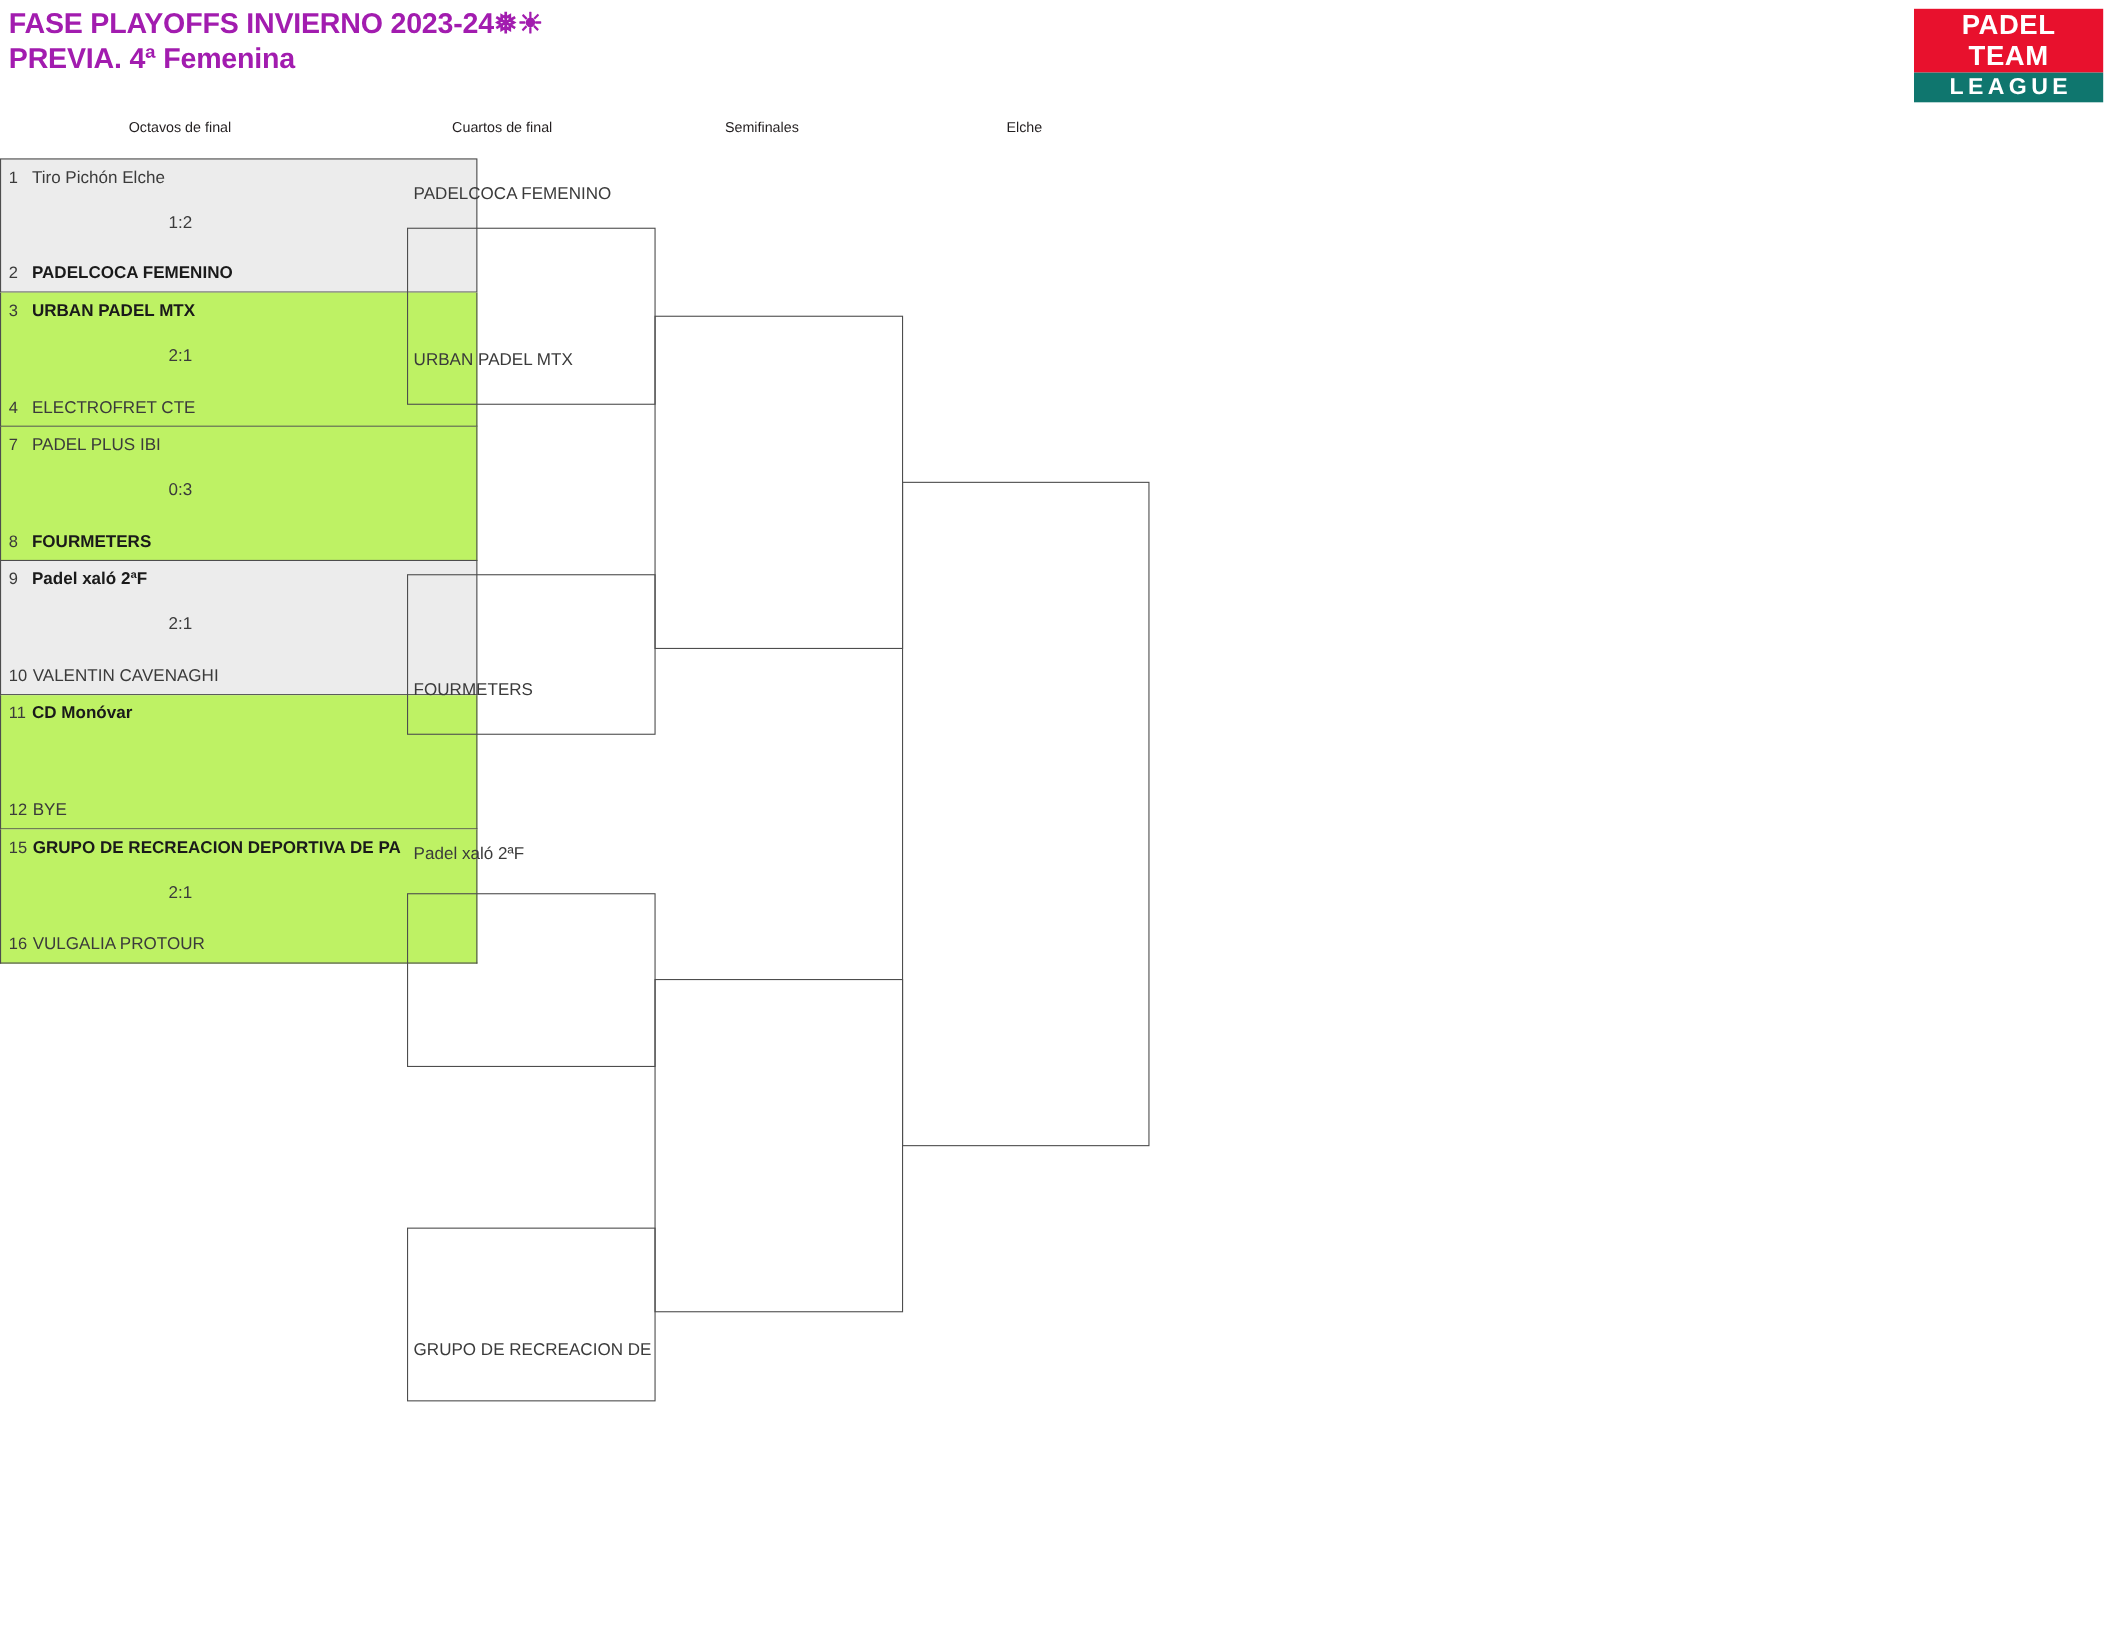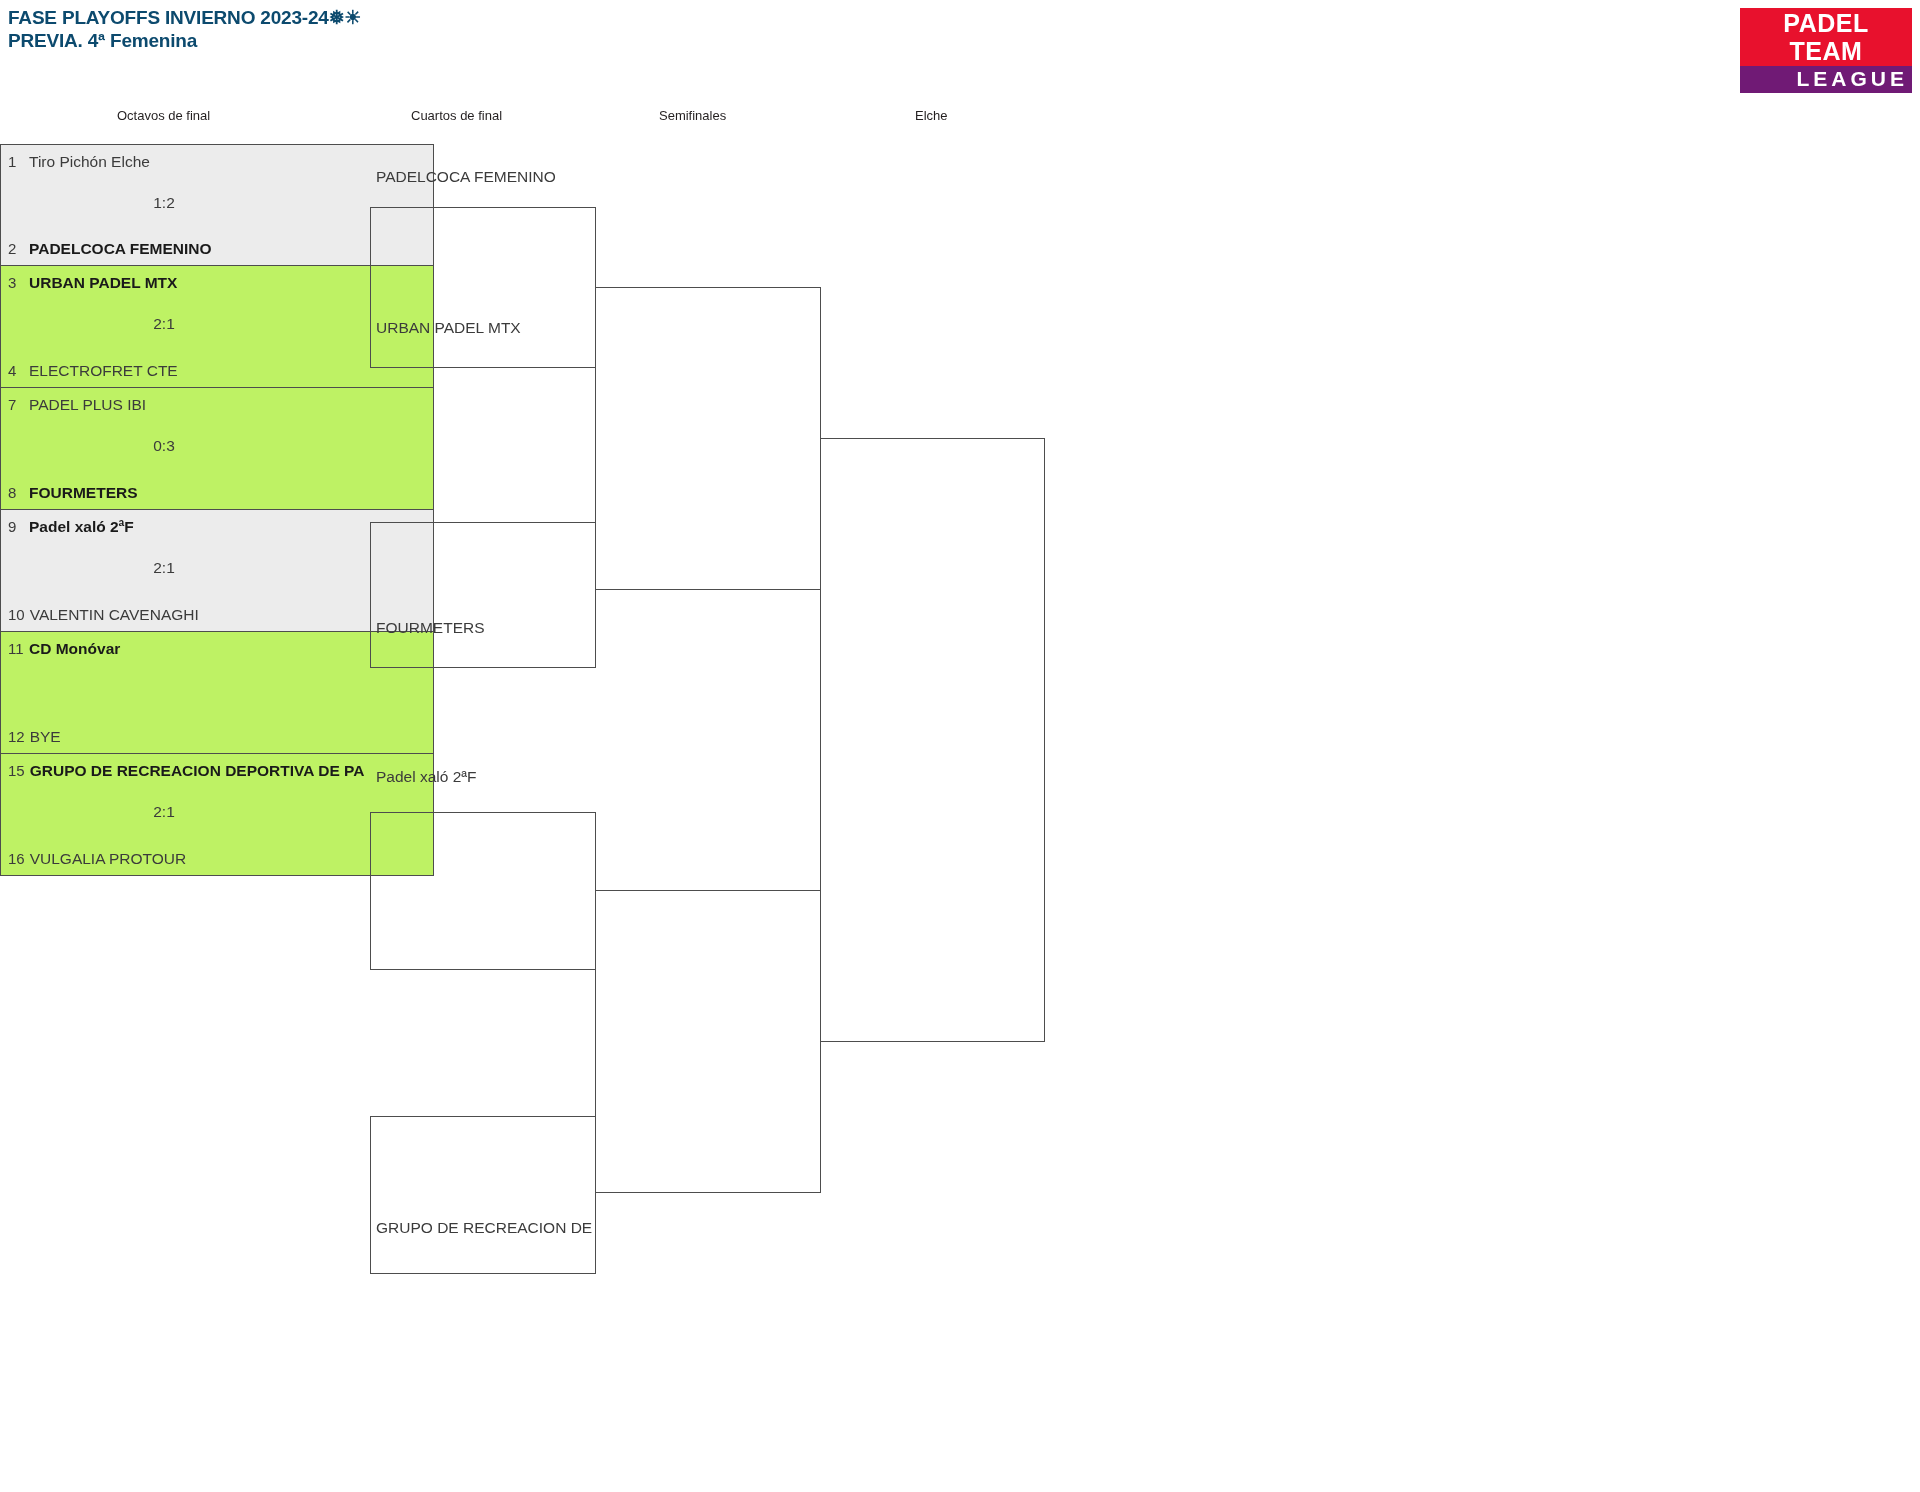--- a/index.html
+++ b/index.html
@@ -15,25 +15,25 @@
     color: #231f20;
     overflow: hidden;
   }
 
   
   #page-title {
     position: absolute;
     left: 8px;
     top: 6px;
     width: 1100px;
-    font-size: 19px;
+    font-size: 26px;
     font-weight: bold;
     line-height: 1.22;
     letter-spacing: -0.2px;
-    color: #0c4a6e;
+    color: #a21caf;
   }
   #page-title .title-line { display: block; white-space: pre; }
 
   
   #brand-logo {
     position: absolute;
     right: 8px;
     top: 8px;
     width: 172px;
     text-align: center;
@@ -43,28 +43,27 @@
     color: #ffffff;
     font-weight: bold;
     font-size: 25px;
     letter-spacing: 0.5px;
     line-height: 1.12;
     padding: 1px 4px 1px 4px;
     font-family: "Liberation Sans", sans-serif;
     font-stretch: condensed;
   }
   #brand-logo .logo-bottom {
-    background: #701a75;
+    background: #0f766e;
     color: #ffffff;
     font-weight: bold;
     font-size: 21px;
     letter-spacing: 4px;
     line-height: 1.15;
     padding: 1px 4px 2px 8px;
-    text-align: right;
   }
 
   
   .round-header {
     position: absolute;
     top: 108px;
     font-size: 13px;
     color: #231f20;
     white-space: nowrap;
   }

